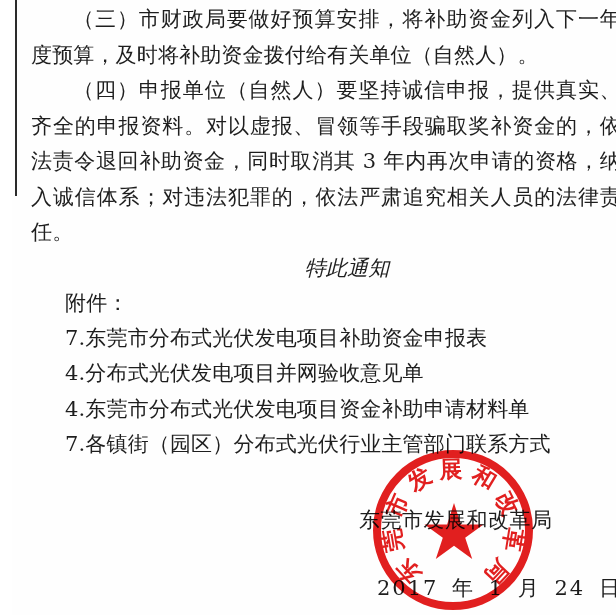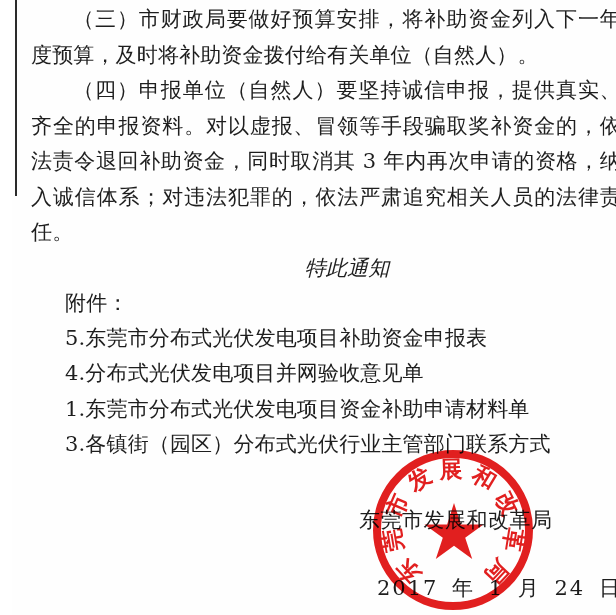--- a/index.html
+++ b/index.html
@@ -57,24 +57,24 @@
 
   <div class="body-text">
     <p>（三）市财政局要做好预算安排，将补助资金列入下一年度预算，及时将补助资金拨付给有关单位（自然人）。</p>
     <p>（四）申报单位（自然人）要坚持诚信申报，提供真实、齐全的申报资料。对以虚报、冒领等手段骗取奖补资金的，依法责令退回补助资金，同时取消其 3 年内再次申请的资格，纳入诚信体系；对违法犯罪的，依法严肃追究相关人员的法律责任。</p>
     <p class="notice-line">特此通知</p>
   </div>
 
   <div class="attachments">
     <div class="att-label">附件：</div>
     <div class="att-items">
-      <div>5.东莞市分布式光伏发电项目补助资金申报表</div>
+      <div>7.东莞市分布式光伏发电项目补助资金申报表</div>
       <div>4.分布式光伏发电项目并网验收意见单</div>
-      <div>1.东莞市分布式光伏发电项目资金补助申请材料单</div>
-      <div>3.各镇街（园区）分布式光伏行业主管部门联系方式</div>
+      <div>4.东莞市分布式光伏发电项目资金补助申请材料单</div>
+      <div>7.各镇街（园区）分布式光伏行业主管部门联系方式</div>
     </div>
   </div>
 
   <div class="sign-org">东莞市发展和改革局</div>
   <div class="sign-date">2017 年 1 月 24 日</div>
 
   <svg class="seal" viewBox="0 0 200 200" xmlns="http://www.w3.org/2000/svg">
     <circle cx="100" cy="100" r="76" fill="none" stroke="#e11212" stroke-width="8"></circle>
     <polygon fill="#e11212" points="101,73 94.1,94.5 71.5,94.4 89.8,107.7 82.8,129.1 101,115.8 119.2,129.1 112.2,107.7 130.5,94.4 107.9,94.5"></polygon>
     <g transform="translate(100,100)" fill="#e11212" text-anchor="middle">

